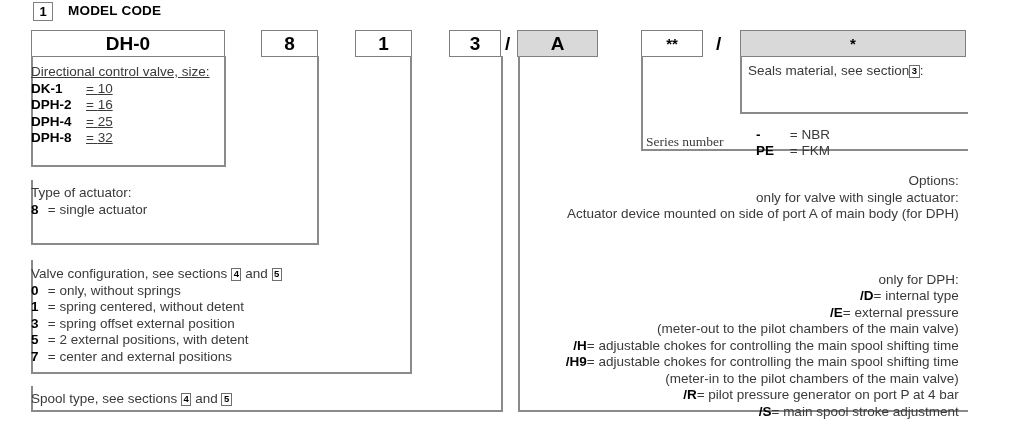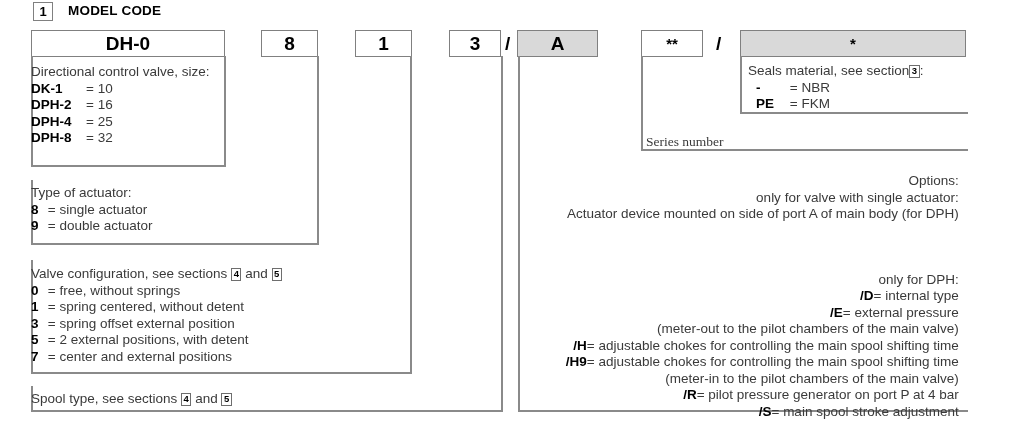--- a/index.html
+++ b/index.html
@@ -134,21 +134,21 @@
   <div class="code-box small" style="left:641px; top:30px; width:62px;">**</div>
 
   <div class="slash" style="left:716px; top:34px;">/</div>
 
   <div class="code-box shaded small" style="left:740px; top:30px; width:226px;">*</div>
 
   <div class="vline" style="left:31px; top:56px; height:111px;"></div>
   <div class="vline" style="left:224px; top:56px; height:111px;"></div>
   <div class="hline" style="left:31px; top:165px; width:195px;"></div>
 
-  <div class="txt" style="left:31px; top:64px;">
+  <div class="txt" style="left:31px; top:64px;text-decoration:underline;">
     <div class="row">Directional control valve, size:</div>
     <div class="row">
       <span class="key key-w3">DK-1</span><span>=</span>
       <span>10</span>
     </div>
     <div class="row">
       <span class="key key-w3">DPH-2</span><span>=</span>
       <span>16</span>
     </div>
     <div class="row">
@@ -164,43 +164,38 @@
   <div class="vline" style="left:31px; top:180px; height:64px;"></div>
   <div class="vline" style="left:317px; top:56px; height:188px;"></div>
   <div class="hline" style="left:31px; top:243px; width:288px;"></div>
 
   <div class="txt" style="left:31px; top:185px;">
     <div class="row">Type of actuator:</div>
     <div class="row">
       <span class="key key-w1">8</span>
       <span>=</span>
       <span>single actuator</span>
-    </div>
-    <div class="row">
-      <span class="key key-w1">9</span>
-      <span>=</span>
-      <span>double actuator</span>
     </div>
   </div>
 
   <div class="vline" style="left:31px; top:260px; height:113px;"></div>
   <div class="vline" style="left:410px; top:56px; height:317px;"></div>
   <div class="hline" style="left:31px; top:372px; width:381px;"></div>
 
   <div class="txt" style="left:31px; top:266px;">
     <div class="row">
       <span>Valve configuration, see sections</span>
       <span class="secref">4</span>
       <span>and</span>
       <span class="secref">5</span>
     </div>
     <div class="row">
       <span class="key key-w1">0</span>
       <span>=</span>
-      <span>free, without springs</span>
+      <span>only, without springs</span>
     </div>
     <div class="row">
       <span class="key key-w1">1</span>
       <span>=</span>
       <span>spring centered, without detent</span>
     </div>
     <div class="row">
       <span class="key key-w1">3</span>
       <span>=</span>
       <span>spring offset external position</span>
@@ -279,21 +274,21 @@
     <div class="row">Series number</div>
   </div>
 
   <div class="vline" style="left:740px; top:56px; height:57px;"></div>
   <div class="hline" style="left:740px; top:112px; width:228px;"></div>
 
   <div class="txt" style="left:748px; top:63px;">
     <div class="row">
       <span>Seals material, see section</span><span class="secref">3</span><span>:</span>
     </div>
-    <div class="row" style="padding-left:8px;">
+    <div class="row" style="padding-left:8px;margin-top:47px;">
       <span class="key key-w2">-</span>
       <span>=</span>
       <span>NBR</span>
     </div>
     <div class="row" style="padding-left:8px;">
       <span class="key key-w2">PE</span>
       <span>=</span>
       <span>FKM</span>
     </div>
   </div>

